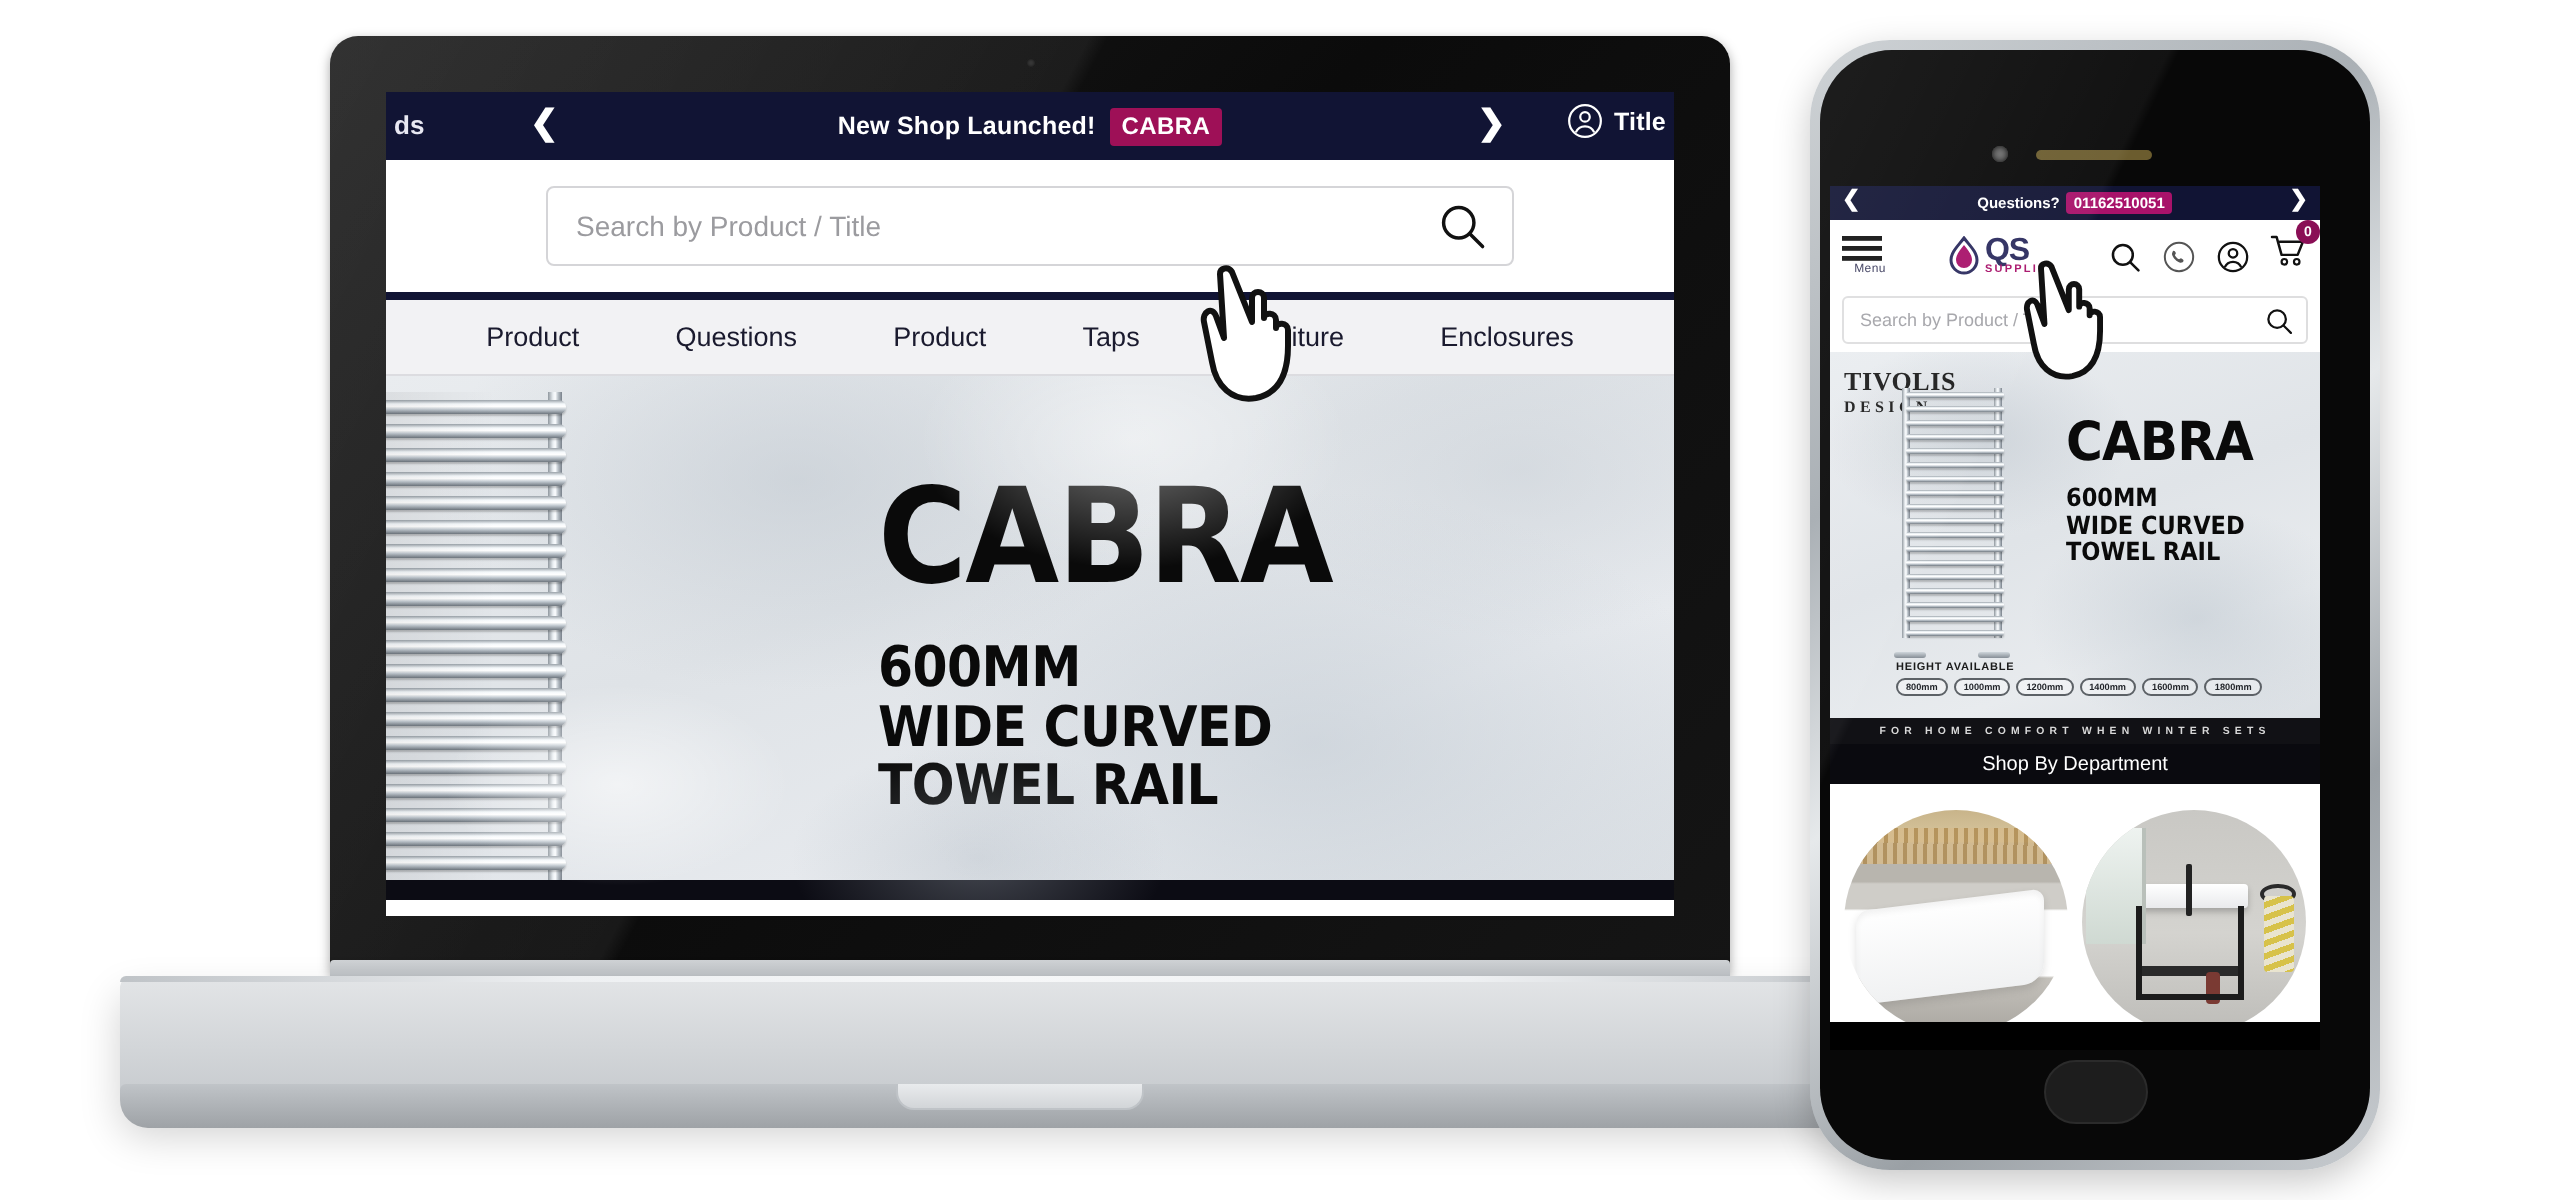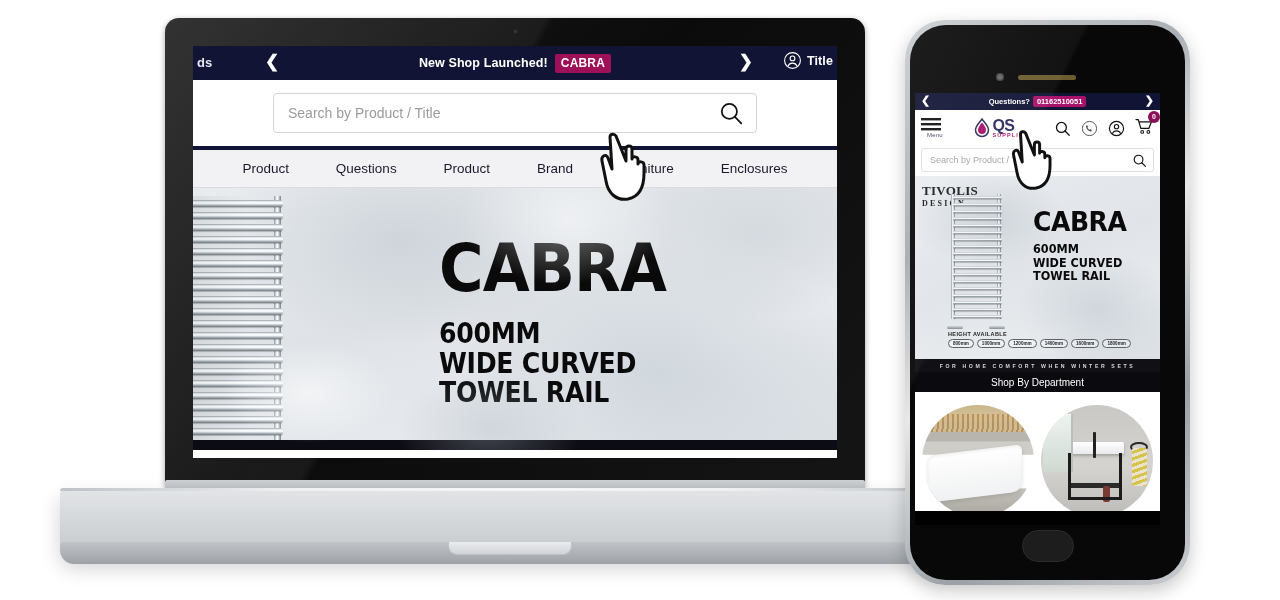--- a/index.html
+++ b/index.html
@@ -363,21 +363,21 @@
             </svg>
           </div>
         </div>
 
         <div class="nav-divider"></div>
 
         <div class="main-nav">
           <span class="nav-item">Product</span>
           <span class="nav-item">Questions</span>
           <span class="nav-item">Product</span>
-          <span class="nav-item">Brand</span>
+          <span class="nav-item">Taps</span>
           <span class="nav-item">Furniture</span>
           <span class="nav-item">Enclosures</span>
         </div>
 
         <div class="hero">
           <div class="rail">
 
             <div class="rail-post r"></div>
             <div class="bar" style="top:4px"></div>
               <div class="bar" style="top:16px"></div>

